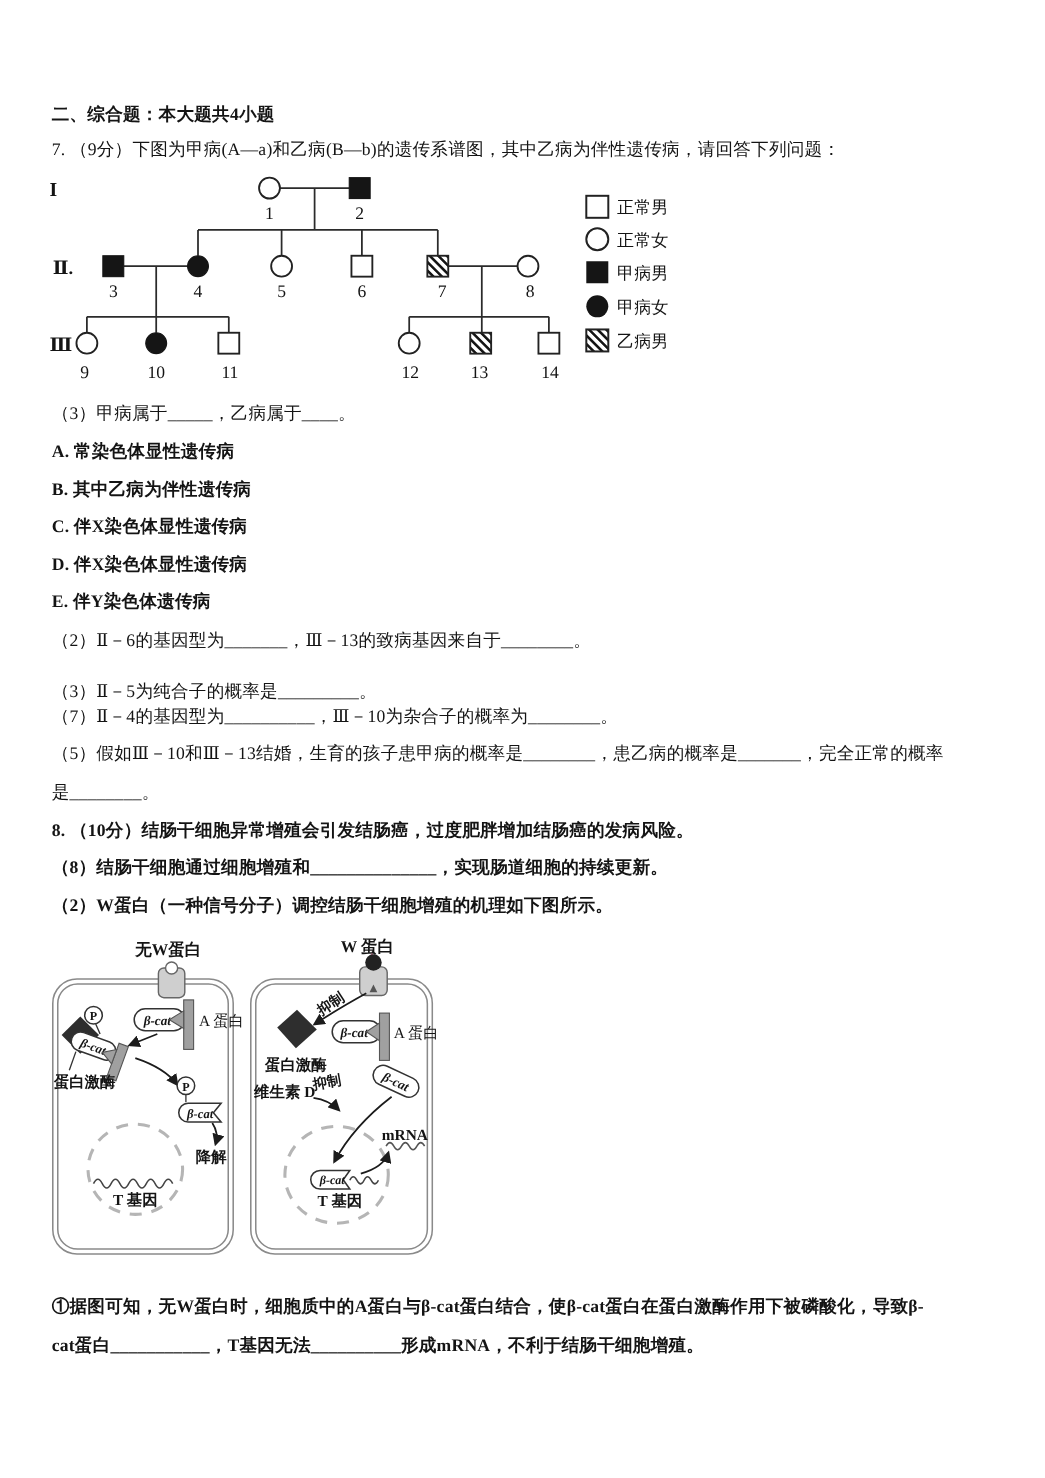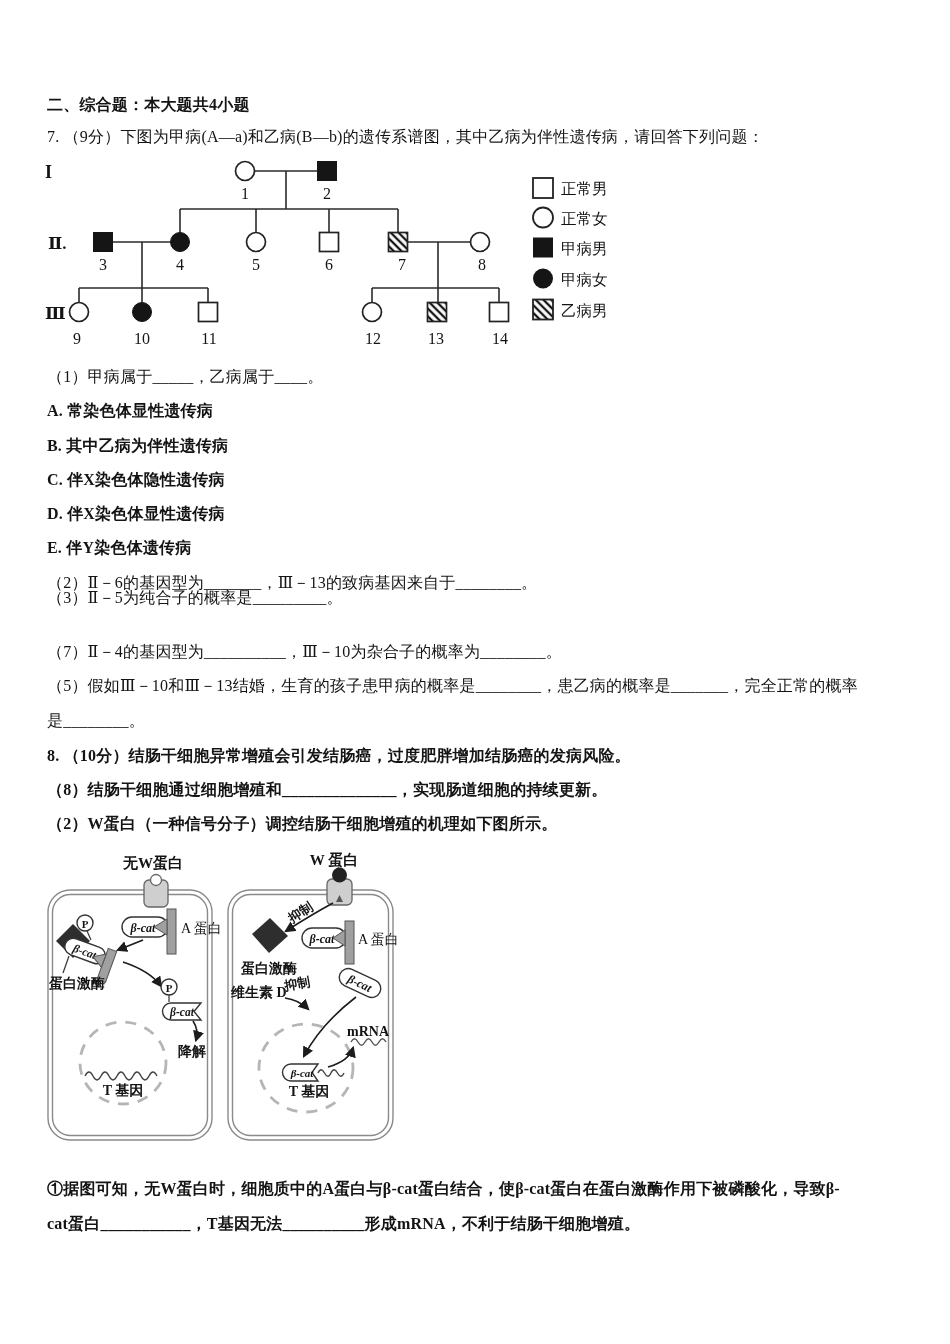--- a/index.html
+++ b/index.html
@@ -13,28 +13,28 @@
   svg text{font-family:"Liberation Serif","DejaVu Serif",serif;fill:#141414;}
   .ped{position:absolute;left:40px;top:158px;}
   .cells{position:absolute;left:45px;top:852px;}
 </style>
 </head>
 <body>
 
 <div class="t b" style="top:95px">二、综合题：本大题共4小题</div>
 <div class="t" style="top:127px">7. （9分）下图为甲病(A—a)和乙病(B—b)的遗传系谱图，其中乙病为伴性遗传病，请回答下列问题：</div>
 
-<div class="t" style="top:367px">（1）甲病属于_____，乙病属于____。</div>
+<div class="t" style="top:367px">（3）甲病属于_____，乙病属于____。</div>
 <div class="t b" style="top:401px">A. 常染色体显性遗传病</div>
 <div class="t b" style="top:436px">B. 其中乙病为伴性遗传病</div>
-<div class="t b" style="top:470px">C. 伴X染色体隐性遗传病</div>
+<div class="t b" style="top:470px">C. 伴X染色体显性遗传病</div>
 <div class="t b" style="top:504px">D. 伴X染色体显性遗传病</div>
 <div class="t b" style="top:538px">E. 伴Y染色体遗传病</div>
 <div class="t" style="top:573px">（2）Ⅱ－6的基因型为_______，Ⅲ－13的致病基因来自于________。</div>
-<div class="t" style="top:588px">（3）Ⅱ－5为纯合子的概率是_________。</div>
+<div class="t" style="top:620px">（3）Ⅱ－5为纯合子的概率是_________。</div>
 <div class="t" style="top:642px">（7）Ⅱ－4的基因型为__________，Ⅲ－10为杂合子的概率为________。</div>
 <div class="t" style="top:676px">（5）假如Ⅲ－10和Ⅲ－13结婚，生育的孩子患甲病的概率是________，患乙病的概率是_______，完全正常的概率</div>
 <div class="t" style="top:711px">是________。</div>
 
 <div class="t b" style="top:746px">8. （10分）结肠干细胞异常增殖会引发结肠癌，过度肥胖增加结肠癌的发病风险。</div>
 <div class="t b" style="top:780px">（8）结肠干细胞通过细胞增殖和______________，实现肠道细胞的持续更新。</div>
 <div class="t b" style="top:814px">（2）W蛋白（一种信号分子）调控结肠干细胞增殖的机理如下图所示。</div>
 
 <div class="t b" style="top:1179px">①据图可知，无W蛋白时，细胞质中的A蛋白与β-cat蛋白结合，使β-cat蛋白在蛋白激酶作用下被磷酸化，导致β-</div>
 <div class="t b" style="top:1214px">cat蛋白___________，T基因无法__________形成mRNA，不利于结肠干细胞增殖。</div>

